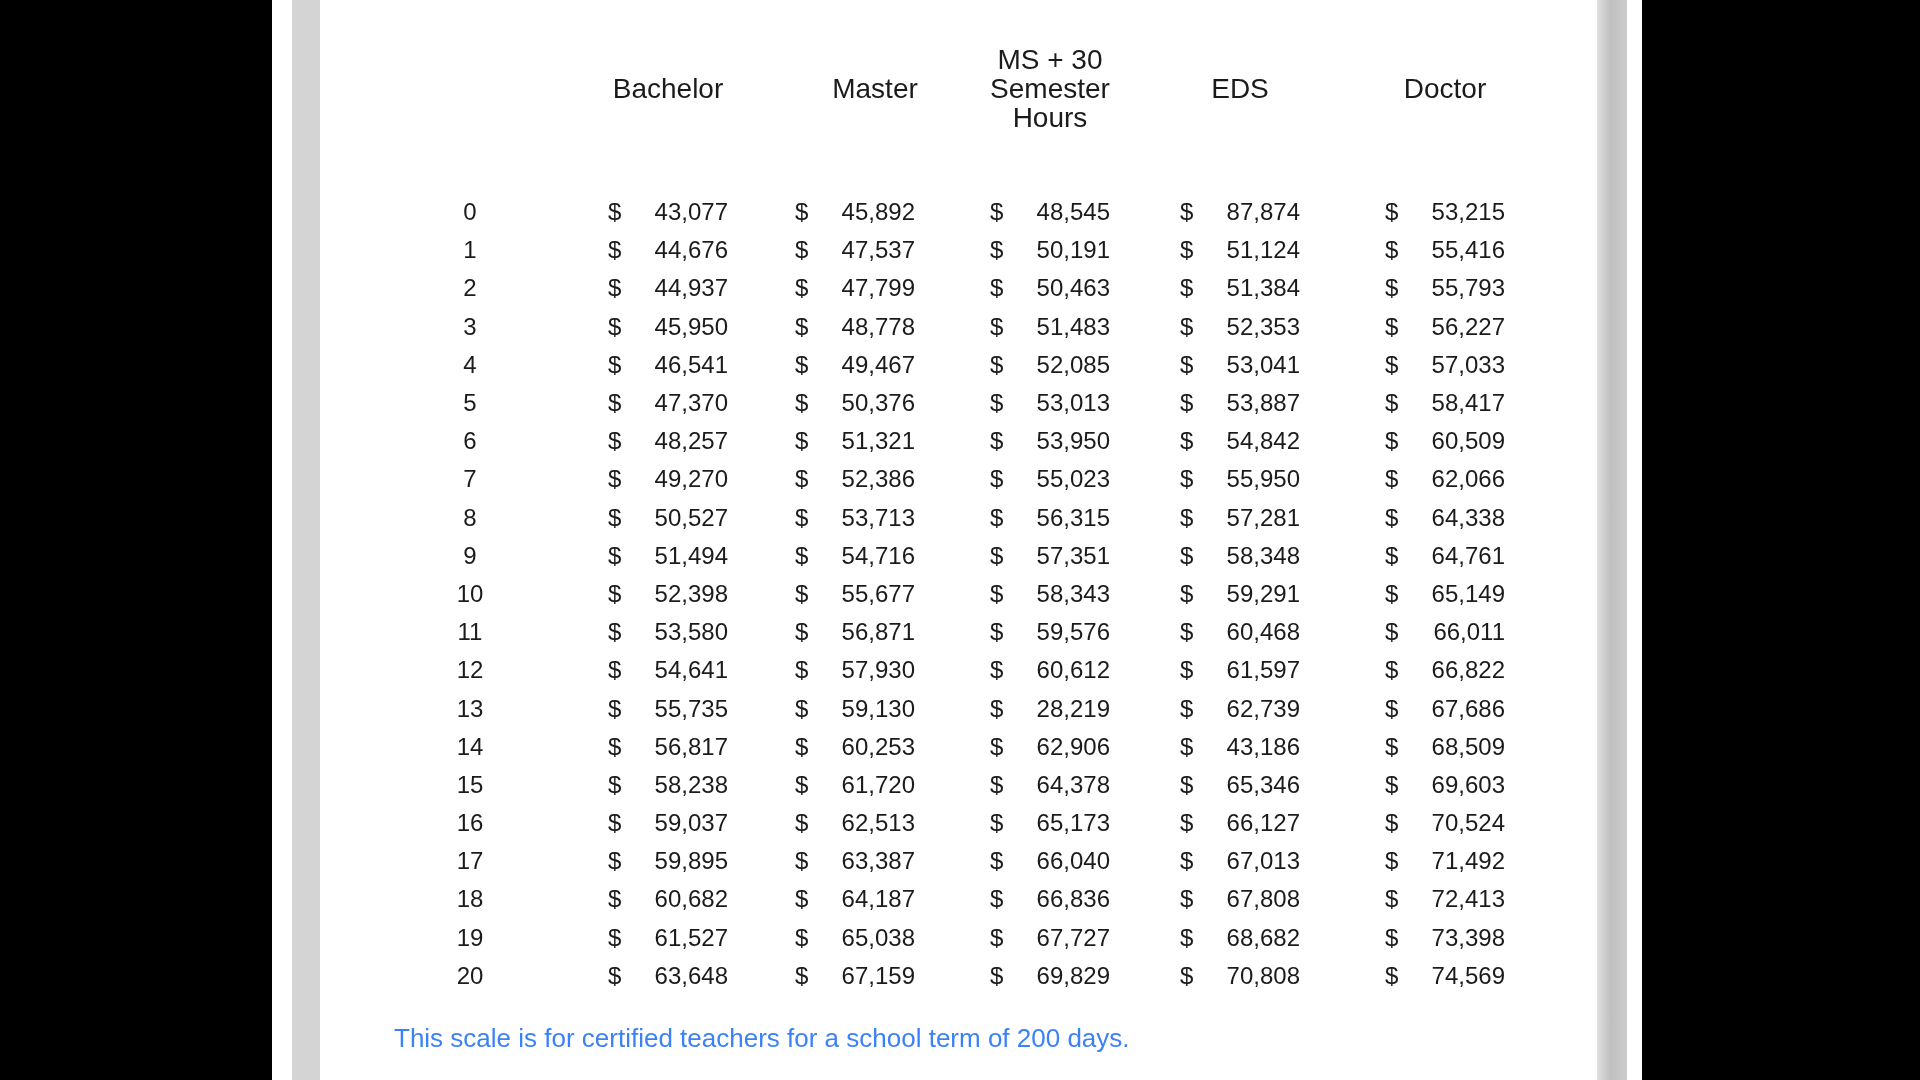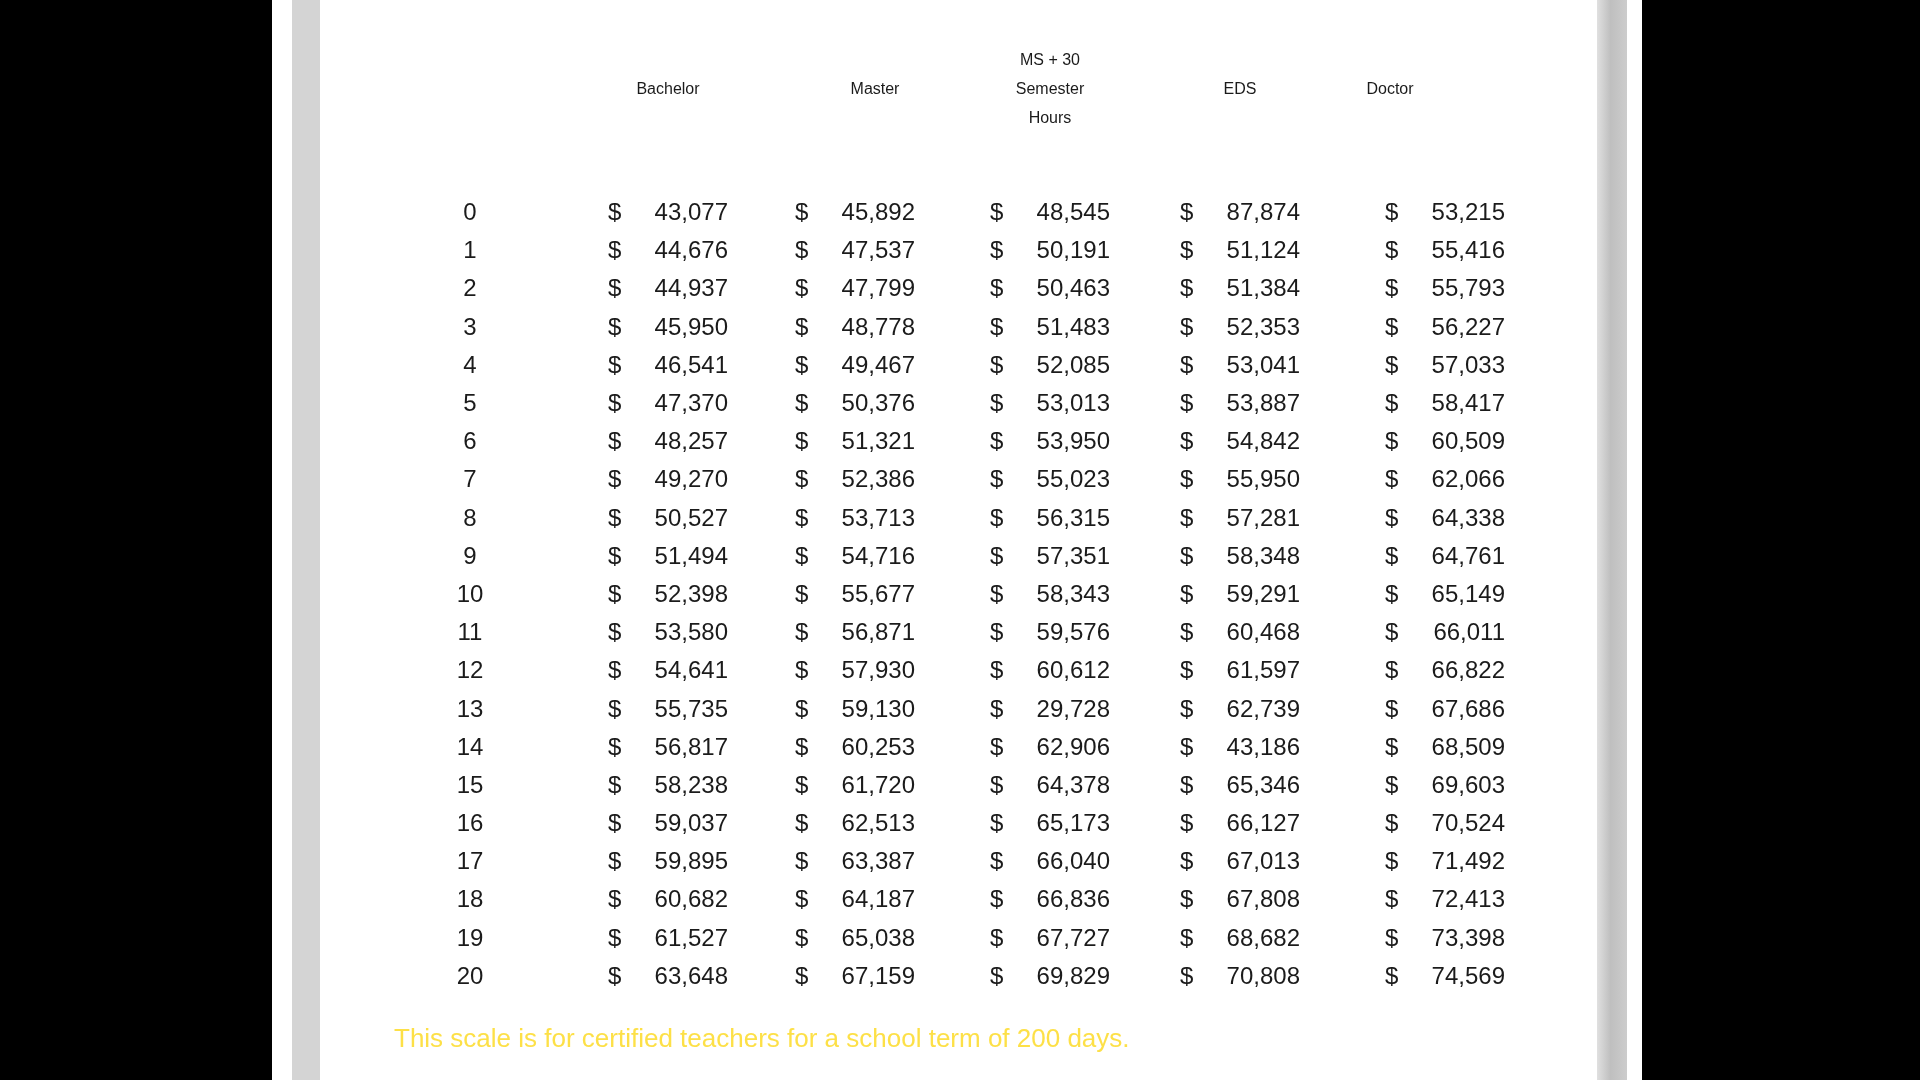--- a/index.html
+++ b/index.html
@@ -64,30 +64,30 @@
     height: 96px;
   }
   .hcell {
     position: absolute;
     top: 0;
     height: 96px;
     display: flex;
     align-items: center;
     justify-content: center;
     text-align: center;
-    font-size: 16px;
+    font-size: 28px;
     line-height: 29px;
     white-space: pre-line;
   }
   .h0 { left: -30px;  width: 120px; }
   .h1 { left: 168px;  width: 120px; }
   .h2 { left: 375px;  width: 120px; }
   .h3 { left: 550px;  width: 120px; }
   .h4 { left: 740px;  width: 120px; }
-  .h5 { left: 890px;  width: 120px; }
+  .h5 { left: 945px;  width: 120px; }
 
   .tbody {
     position: absolute;
     top: 193px;
     left: 0;
     width: 1065px;
   }
   .trow {
     position: relative;
     height: 38.2px;
@@ -113,21 +113,21 @@
   .c2 { left: 355px; }
   .c3 { left: 550px; }
   .c4 { left: 740px; }
   .c5 { left: 945px; }
 
   .footnote {
     position: absolute;
     left: 394px;
     top: 1023px;
     font-size: 26px;
-    color: #fde047;
+    color: #3b82f6;
   }
 </style>
 </head>
 <body>
 
 <div class="screen">
 
   <div class="page"></div>
 
   <div class="edge-strip left"></div>
@@ -466,21 +466,21 @@
     <div class="cell money c1">
       <span>$</span>
             <span>55,735</span>
     </div>
     <div class="cell money c2">
       <span>$</span>
             <span>59,130</span>
     </div>
     <div class="cell money c3">
       <span>$</span>
-            <span>29,728</span>
+            <span>28,219</span>
     </div>
     <div class="cell money c4">
       <span>$</span>
             <span>62,739</span>
     </div>
     <div class="cell money c5">
       <span>$</span>
             <span>67,686</span>
     </div>
   </div>

